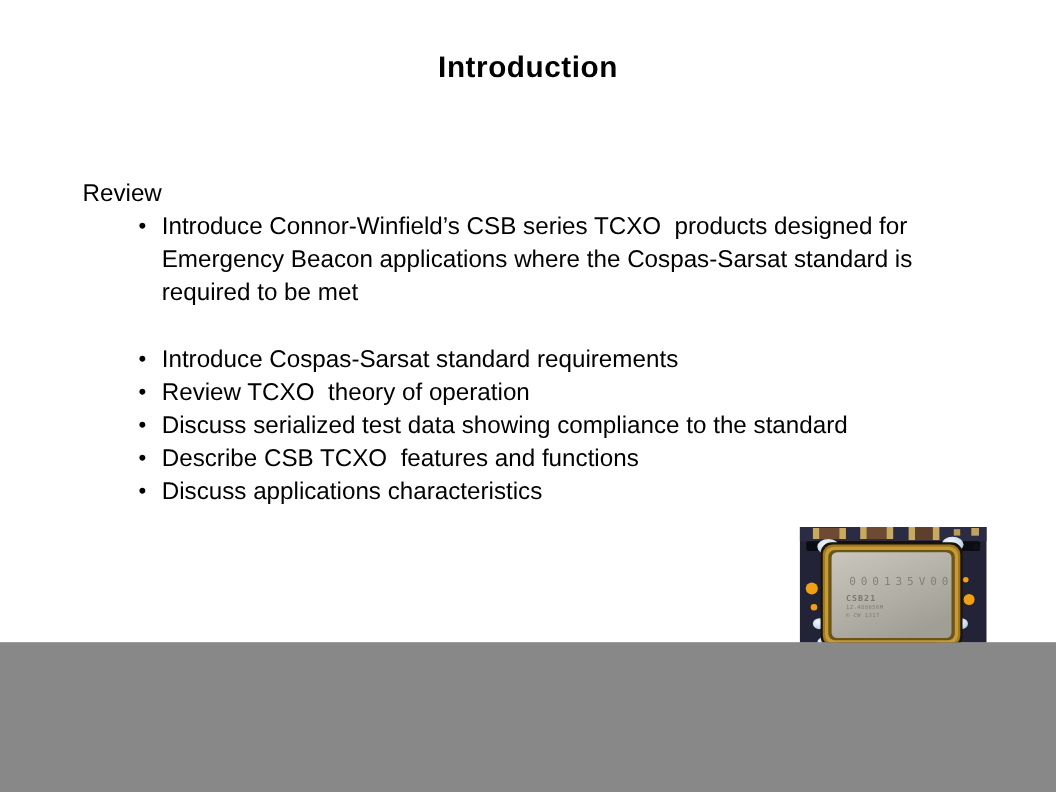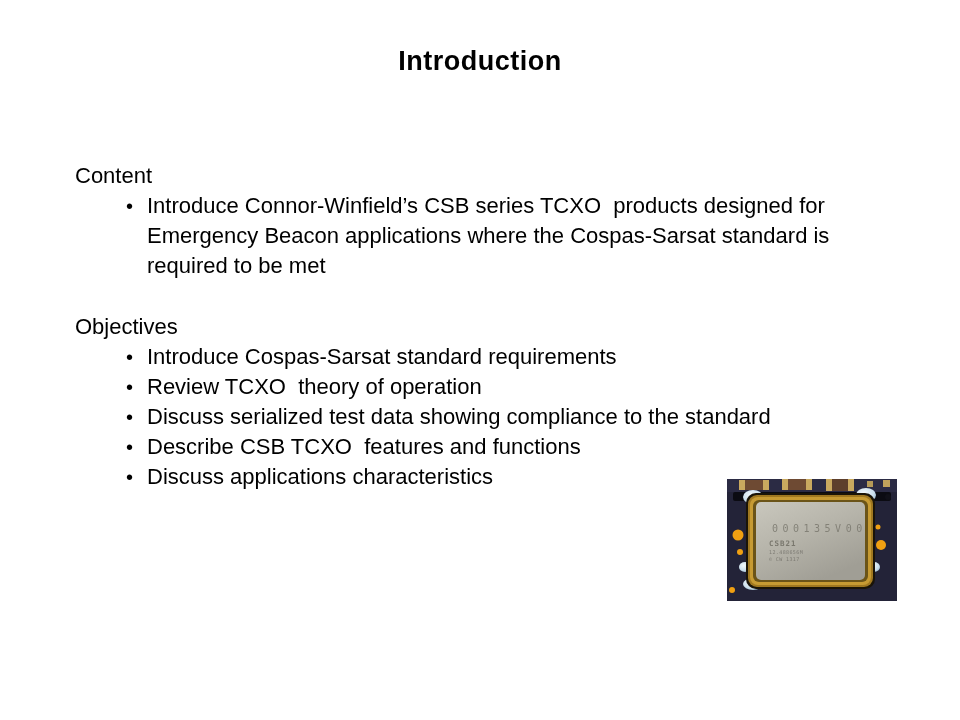--- a/index.html
+++ b/index.html
@@ -1,18 +1,18 @@
 <!DOCTYPE html>
 <html><head>
 <meta charset="utf-8">
 <style>
   html,body { margin:0; padding:0; background:#888; }
   .slide {
     position:relative;
-    width:960px; height:720px;
+    width:960px; height:584px;
     background:#ffffff;
     margin:0 auto;
     overflow:hidden;
     font-family:"Liberation Sans", sans-serif;
     color:#000;
   }
   .title {
     position:absolute;
     top:46px; left:0; right:0;
     margin:0;
@@ -88,28 +88,27 @@
 </head>
 <body>
 
 <div class="slide">
 
   <h1 class="title">Introduction</h1>
 
   <div class="content">
 
     <section class="sec first">
-      <h2>Content</h2>
+      <h2>Review</h2>
       <ul>
         <li>Introduce Connor-Winfield’s CSB series TCXO&nbsp; products designed for Emergency Beacon applications where the Cospas-Sarsat standard is required to be met</li>
       </ul>
     </section>
 
     <section class="sec">
-      <h2>Objectives</h2>
       <ul>
         <li>Introduce Cospas-Sarsat standard requirements</li>
         <li>Review TCXO&nbsp; theory of operation</li>
         <li>Discuss serialized test data showing compliance to the standard</li>
         <li>Describe CSB TCXO&nbsp; features and functions</li>
         <li>Discuss applications characteristics</li>
       </ul>
     </section>
 
 

